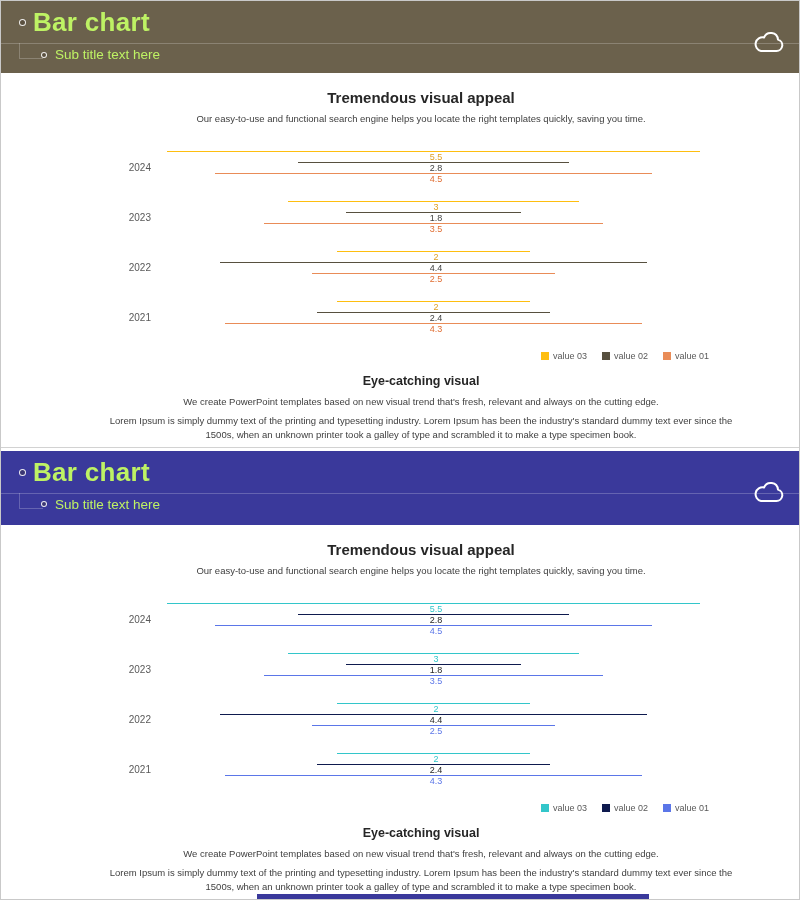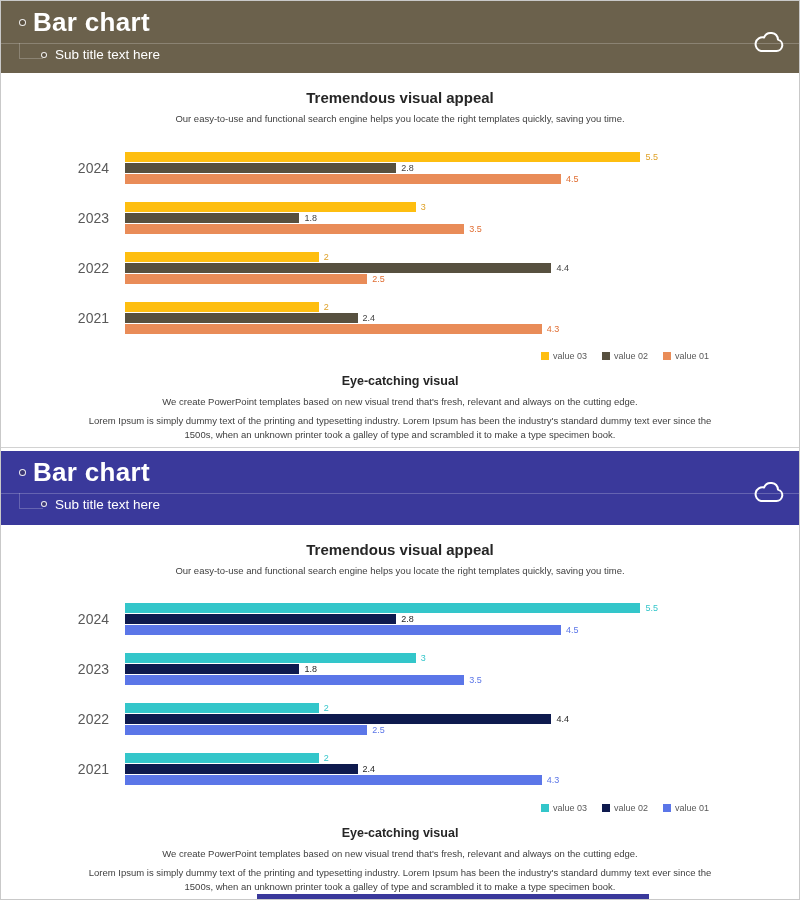--- a/index.html
+++ b/index.html
@@ -5,46 +5,46 @@
   html,body{margin:0;padding:0;background:#fff;font-family:"Liberation Sans",sans-serif;}
   .page{position:relative;width:800px;height:900px;box-sizing:border-box;border:1px solid #c9c9c9;
         display:flex;flex-direction:column;overflow:hidden;background:#fff;}
 
   
   .slide{position:relative;}
   .slide-1{border-bottom:1px solid #d2d2d2;}
   .card-gap{height:6px;background:#fff;}
 
   
-  .slide-header{position:relative;width:100%;color:#ffffff;overflow:hidden;}
+  .slide-header{position:relative;width:100%;color:#bef264;overflow:hidden;}
   .slide-1 .slide-header{height:72px;}
   .slide-2 .slide-header{height:74px;}
   .hdr-title-row{position:absolute;left:18px;top:6px;display:flex;align-items:center;gap:7px;}
   .hdr-title{font-size:26px;font-weight:bold;margin:0;letter-spacing:.3px;}
   .hdr-sub-row{position:absolute;left:40px;top:46px;display:flex;align-items:center;gap:8px;font-size:13.5px;}
   .ring{width:7px;height:7px;border:1.6px solid rgba(255,255,255,.9);border-radius:50%;box-sizing:border-box;background:rgba(60,50,40,.35);flex:0 0 auto;}
   .ring.small{width:6px;height:6px;}
   .hdr-hline{position:absolute;left:0;right:0;top:42px;height:1px;background:rgba(255,255,255,.22);}
   .hdr-vline{position:absolute;left:18px;top:42px;width:1px;height:15px;background:rgba(255,255,255,.22);}
   .hdr-lline{position:absolute;left:18px;top:57px;width:24px;height:1px;background:rgba(255,255,255,.22);}
   .cloud{position:absolute;right:13px;top:26px;}
 
   
-  .slide-body{background:#fff;padding-top:12px;}
+  .slide-body{background:#fff;padding-top:12px;padding-left:42px;}
   .chart-title{font-size:15px;font-weight:bold;color:#262626;text-align:center;margin:4px 0 7px;}
   .chart-sub{font-size:9.5px;color:#404040;text-align:center;margin:0;}
   .footer-title{font-size:12.5px;font-weight:bold;color:#262626;text-align:center;margin:13px 0 7px;}
   .footer-text{font-size:9.5px;color:#404040;text-align:center;line-height:1.55;margin:4px auto;max-width:650px;}
 
   
   .chart{margin:27px 0 0 60px;}
   .bar-group{display:flex;align-items:center;margin-bottom:17px;}
-  .cat-label{width:48px;text-align:right;margin-right:16px;font-size:14px;color:#595959;flex:0 0 auto;}
+  .cat-label{width:48px;text-align:right;margin-right:16px;font-size:10px;color:#595959;flex:0 0 auto;}
   .bars{width:533px;flex:0 0 auto;}
-  .bar-row{display:flex;align-items:center;height:11px;}
+  .bar-row{display:flex;align-items:center;height:11px;flex-direction:column;}
   .bar{height:10px;}
   .bar-value{font-size:9px;margin-left:5px;white-space:nowrap;}
   .legend{display:flex;justify-content:flex-end;align-items:center;gap:15px;padding-right:90px;margin-top:10px;font-size:9px;color:#595959;}
   .legend-item{display:flex;align-items:center;}
   .swatch{width:8px;height:8px;display:inline-block;margin-right:4px;}
 
   
   .peek{position:absolute;bottom:0;left:256px;width:392px;height:5px;}
 </style>
 </head>

